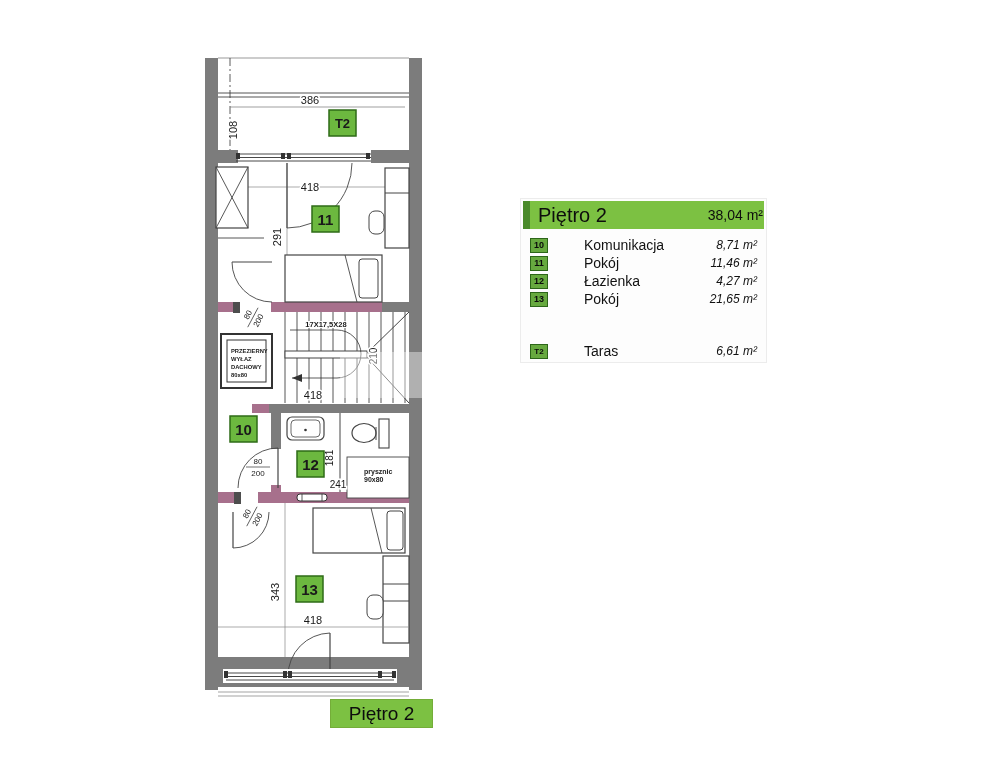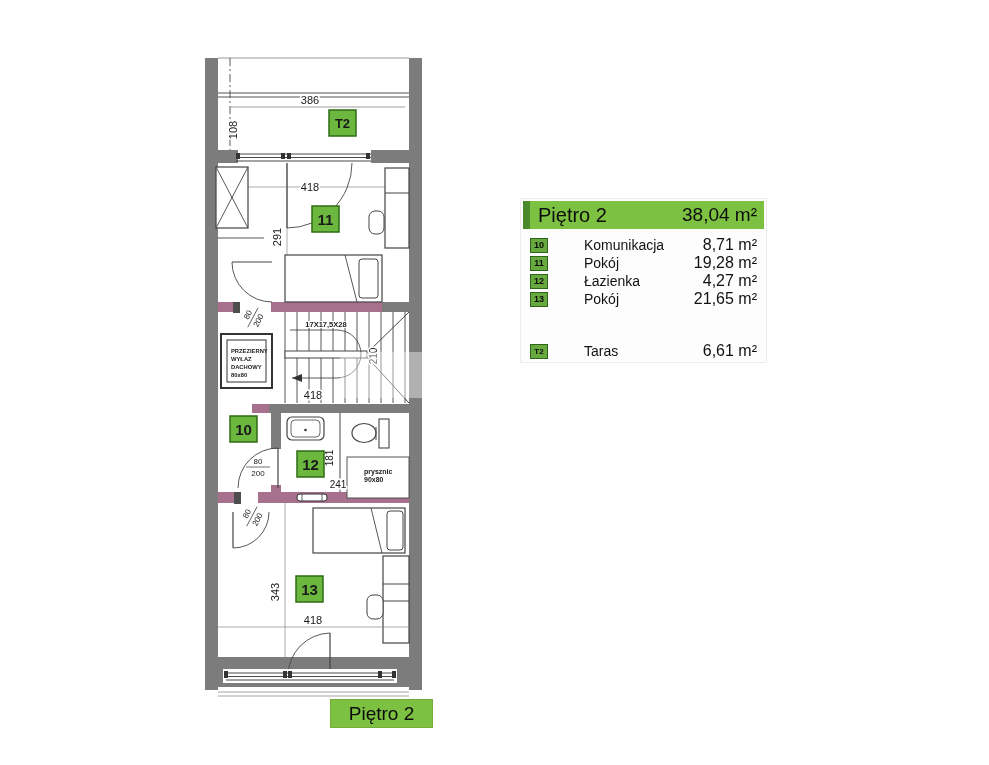--- a/index.html
+++ b/index.html
@@ -15,30 +15,30 @@
   .badge-txt{font-size:15px;font-weight:bold;}
   .badge-txt-sm{font-size:13px;font-weight:bold;}
 
   
   .legend{position:absolute;left:520px;top:198px;width:247px;height:165px;
           background:#fdfdfd;border:1px solid #ececec;box-sizing:border-box;}
   .legend-header{display:flex;align-items:stretch;height:28px;margin:2px 2px 0 2px;}
   .legend-accent{width:7px;background:#4a8a2b;}
   .legend-bar{flex:1;background:#7cc142;display:flex;align-items:center;}
   .legend-title{font-size:20px;padding-left:8px;color:#0d0d0d;}
-  .legend-total{margin-left:auto;padding-right:7px;font-size:19px;color:#0d0d0d;}
+  .legend-total{margin-left:auto;padding-right:1px;font-size:14px;color:#0d0d0d;}
   .legend-rows{padding:7px 9px 0 9px;}
   .lrow{display:flex;align-items:center;height:18px;}
   .lrow.terrace{margin-top:34px;}
   .lbadge{width:16px;height:13px;background:#67a93f;border:1px solid #2d6619;
           font-size:9px;font-weight:bold;display:flex;align-items:center;justify-content:center;
           margin-right:8px;color:#0a0a0a;flex:0 0 auto;}
   .lbadge.sm{font-size:8px;}
   .lname{font-size:14px;margin-left:28px;}
-  .larea{margin-left:auto;font-size:16px;}
+  .larea{margin-left:auto;font-size:12px;font-style:italic;}
 
   
   .floor-label{position:absolute;left:330px;top:699px;width:103px;height:29px;
                background:#7cc142;border:1px solid #74ad39;box-sizing:border-box;
                display:flex;align-items:center;justify-content:center;font-size:19px;color:#0d0d0d;}
 </style>
 </head>
 <body>
 
 <div class="stage">
@@ -274,21 +274,21 @@
     </div>
     <div class="legend-rows">
       <div class="lrow">
         <span class="lbadge">10</span>
         <span class="lname">Komunikacja</span>
         <span class="larea">8,71 m²</span>
       </div>
       <div class="lrow">
         <span class="lbadge">11</span>
         <span class="lname">Pokój</span>
-        <span class="larea">19,28 m²</span>
+        <span class="larea">11,46 m²</span>
       </div>
       <div class="lrow">
         <span class="lbadge">12</span>
         <span class="lname">Łazienka</span>
         <span class="larea">4,27 m²</span>
       </div>
       <div class="lrow">
         <span class="lbadge">13</span>
         <span class="lname">Pokój</span>
         <span class="larea">21,65 m²</span>

